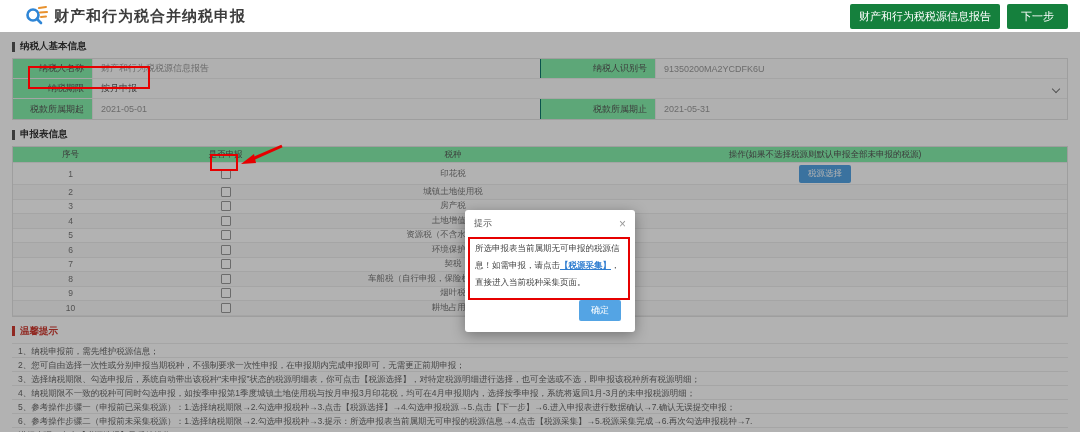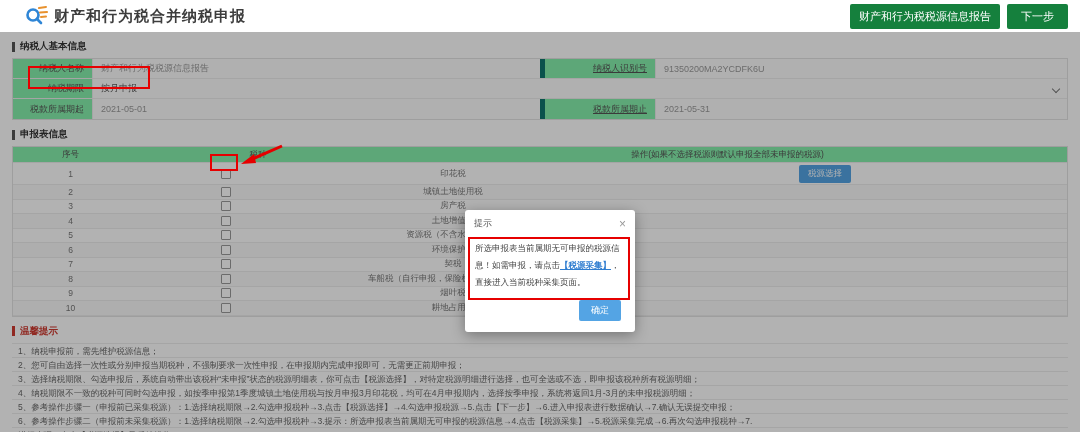--- a/index.html
+++ b/index.html
@@ -26,21 +26,21 @@
   .section-bar { width:3px; height:10px; background:#555; margin-right:5px; }
   .section-title.red { color:#cf3a30; }
   .section-title.red .section-bar { background:#cf3a30; }
   
   .info-table { border:1px solid #e3e3e3; font-size:9px; background:#fff; }
   .info-row { display:flex; height:20px; align-items:stretch; border-bottom:1px solid #ececec; }
   .info-row:last-child { border-bottom:none; }
   .lbl { background:#86efac; color:#555; text-align:right; padding:0 8px; display:flex;
          align-items:center; justify-content:flex-end; border-right:1px solid #ececec; }
   .lbl.l-left { width:80px; }
-  .lbl.l-right { width:116px; border-left:5px solid #0f766e;text-decoration:underline; }
+  .lbl.l-right { width:116px; border-left:1px solid #0f766e; }
   .val { color:#9a9a9a; padding:0 8px; display:flex; align-items:center; background:#fdfdfd; }
   .val.v-left { width:447px; }
   .val.v-right { flex:1; }
   .val.v-full { flex:1; color:#555; position:relative;font-family:Liberation Serif, serif; }
   .chevron { position:absolute; right:8px; top:7px; width:6px; height:6px;
              border-right:1.5px solid #777; border-bottom:1.5px solid #777;
              transform:rotate(45deg); }
   
   .decl-table { border:1px solid #e3e3e3; font-size:8.5px; color:#777; }
   .drow { display:flex; align-items:center; border-bottom:1px solid #ececec; height:14.5px; }
@@ -133,20 +133,21 @@
       </div>
     </div>
 
     <div class="section-title">
       <span class="section-bar"></span>
       <span>申报表信息</span>
     </div>
     <div class="decl-table">
       <div class="drow head">
         <div class="c c1">序号</div>
+        <div class="c c2">是否申报</div>
         <div class="c c3">税种</div>
         <div class="c c4">操作(如果不选择税源则默认申报全部未申报的税源)</div>
       </div>
       <div class="drow first">
         <div class="c c1">1</div>
         <div class="c c2">
             <span class="checkbox"></span>
           </div>
         <div class="c c3">印花税</div>
         <div class="c c4">

